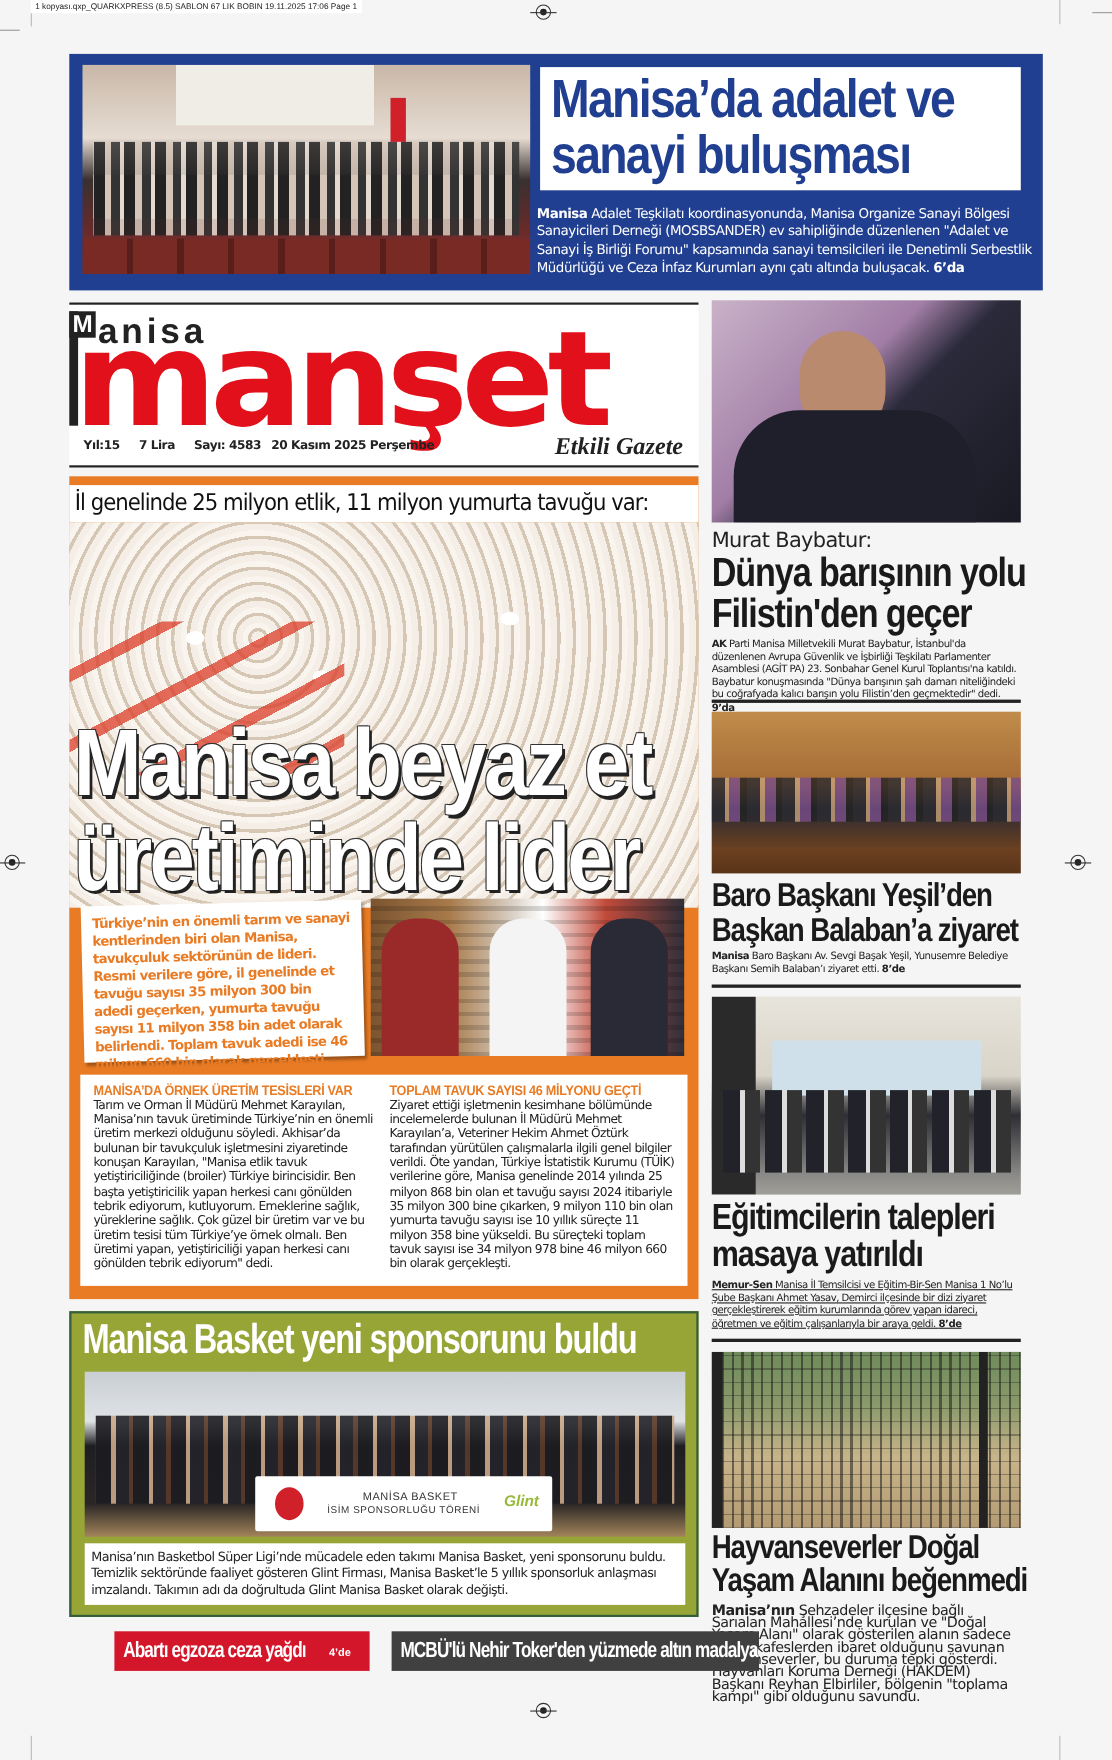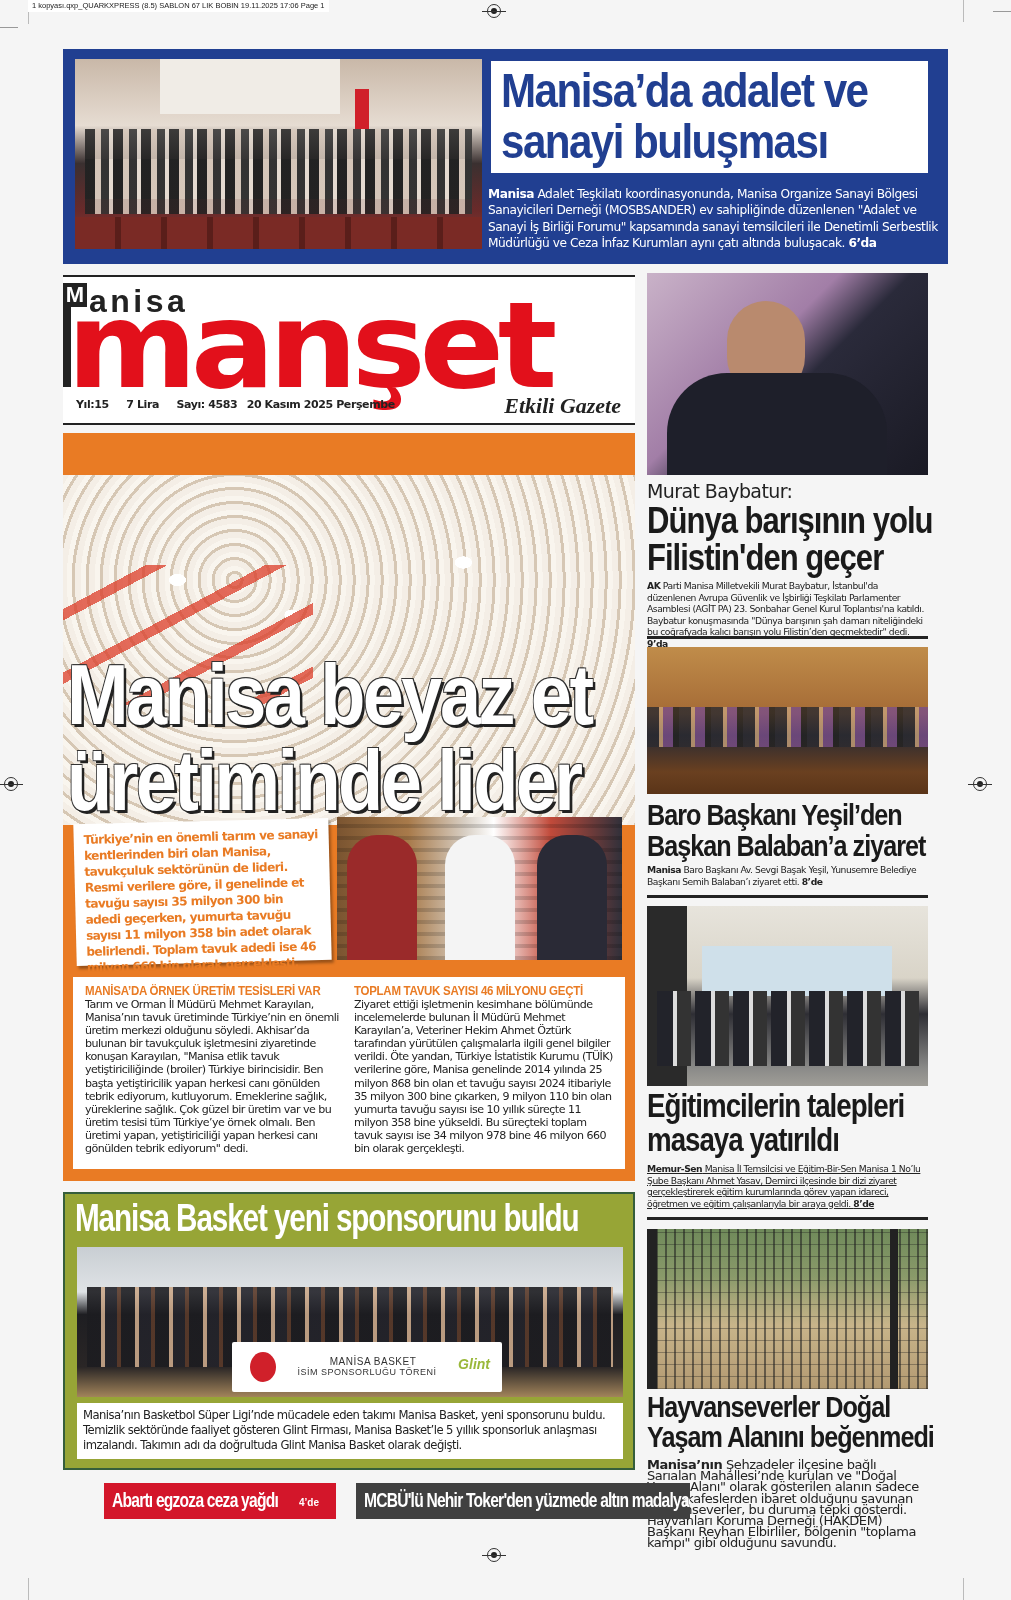--- a/index.html
+++ b/index.html
@@ -119,20 +119,23 @@
   <div class="mast-info">
     <span>Yıl:15</span>
     <span>7 Lira</span>
     <span style="margin-right:6px">Sayı: 4583</span>
     <span>20 Kasım 2025 Perşembe</span>
   </div>
   <div class="mast-slogan">Etkili Gazete</div>
 </div>
 
 <div class="main-story">
+  <div class="kicker-bar">
+    <div class="kicker" style="top:4px;">İl genelinde 25 milyon etlik, 11 milyon yumurta tavuğu var:</div>
+  </div>
   <div class="chicken-photo">
     <div class="feeders"></div>
   </div>
   <div class="headline-main">
     <div>Manisa beyaz et</div>
     <div>üretiminde lider</div>
   </div>
   <div class="lede-box">
     <div class="lede">Türkiye’nin en önemli tarım ve sanayi kentlerinden biri olan Manisa, tavukçuluk sektörünün de lideri. Resmi verilere göre, il genelinde et tavuğu sayısı 35 milyon 300 bin adedi geçerken, yumurta tavuğu sayısı 11 milyon 358 bin adet olarak belirlendi. Toplam tavuk adedi ise 46 milyon 660 bin olarak gerçekleşti.</div>
   </div>

